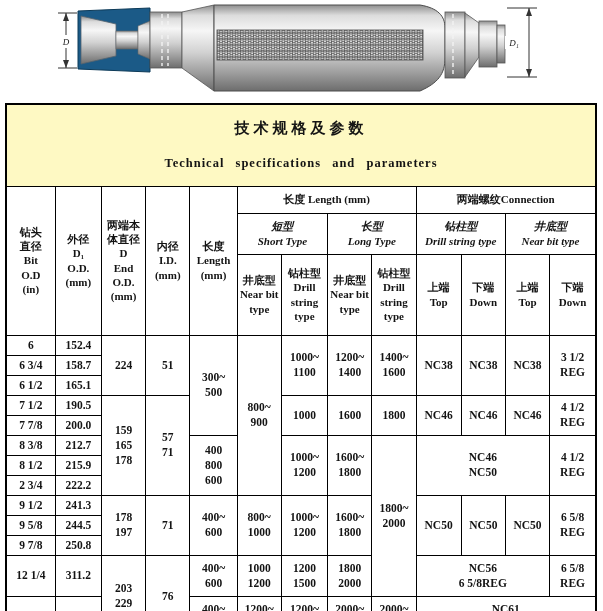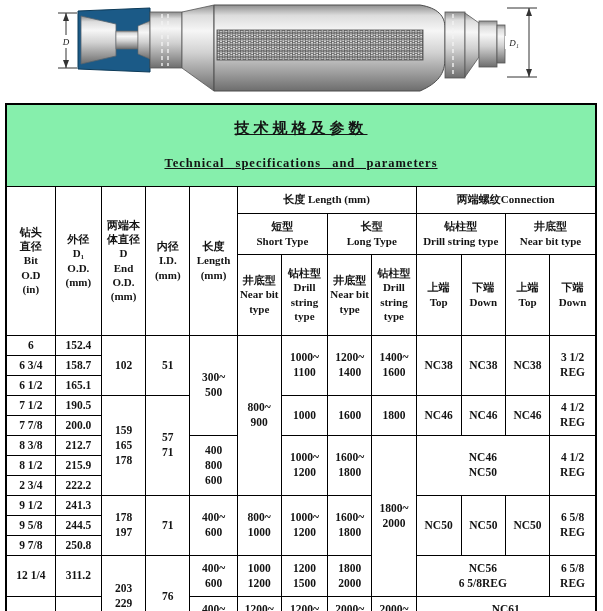--- a/index.html
+++ b/index.html
@@ -6,25 +6,25 @@
   .page {position:relative; width:603px; height:611px; background:#fff; overflow:hidden;
          font-family:"Liberation Serif","DejaVu Serif",serif;}
   .drawing {width:603px; height:103px; position:relative;}
 
   table.spec {margin-left:5px; width:592px; border-collapse:collapse; table-layout:fixed;
               border:2px solid #000;}
   th,td {border:1px solid #000; text-align:center; vertical-align:middle;
          white-space:pre-line; padding:0 1px; font-weight:bold; color:#141414;}
   th {font-size:11px; line-height:1.3;}
   td {font-size:11.5px; line-height:1.28;}
-  .title-cell {background:#86efac; height:41px;text-decoration:underline;}
+  .title-cell {background:#fef9c3; height:41px;}
   .tzh {font-size:15px; letter-spacing:4px;}
   .ten {font-size:12.5px; letter-spacing:1px; word-spacing:7px; margin-top:2px;}
   tr.h1 th.gh {height:26px;}
-  tr.h2 th {height:40px;}
+  tr.h2 th {height:40px;font-style:italic;}
   tr.h3 th {height:80px;}
   tbody tr {height:20px;}
   tbody tr.r-tall {height:41px;margin-top:25px;}
 </style>
 </head>
 <body>
 
 <div class="page">
 
   <div class="drawing">
@@ -170,21 +170,21 @@
         <th>上端
 Top</th>
         <th>下端
 Down</th>
       </tr>
     </thead>
     <tbody>
         <tr>
           <td>6</td>
           <td>152.4</td>
-          <td rowspan="3">102</td>
+          <td rowspan="3">224</td>
           <td rowspan="3">51</td>
           <td rowspan="5">300~
 500</td>
           <td rowspan="8">800~
 900</td>
           <td rowspan="3">1000~
 1100</td>
           <td rowspan="3">1200~
 1400</td>
           <td rowspan="3">1400~

